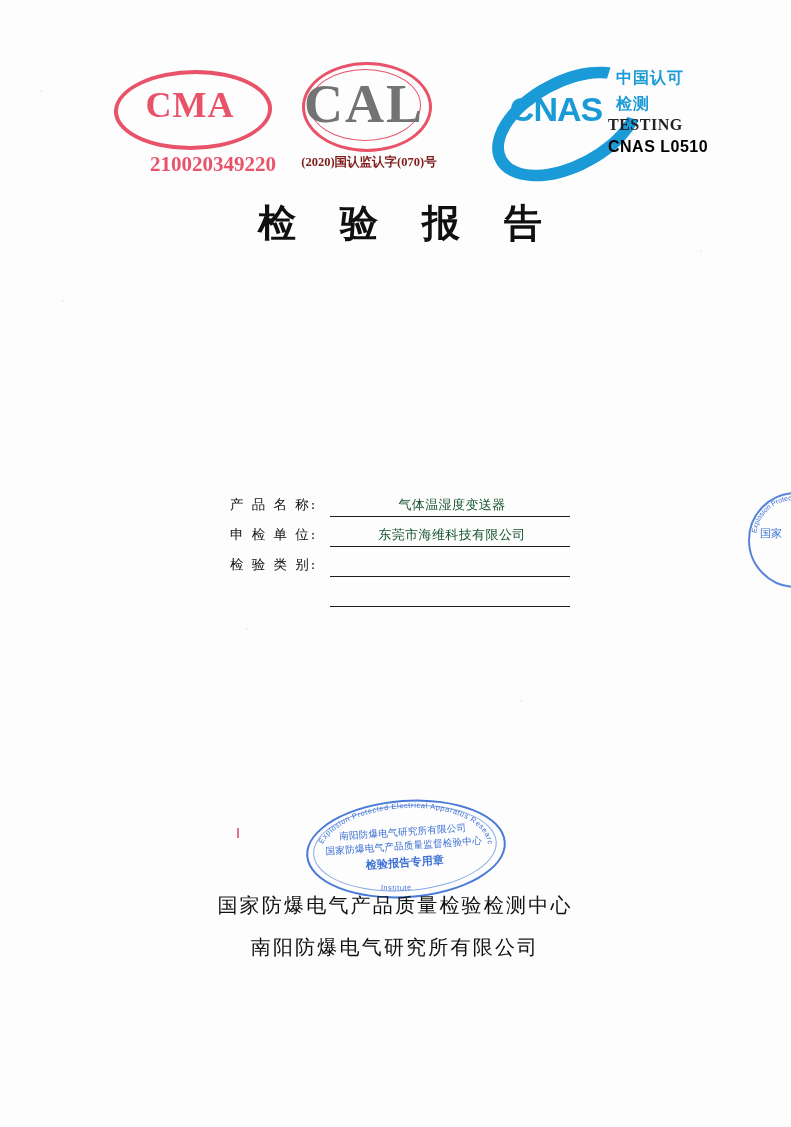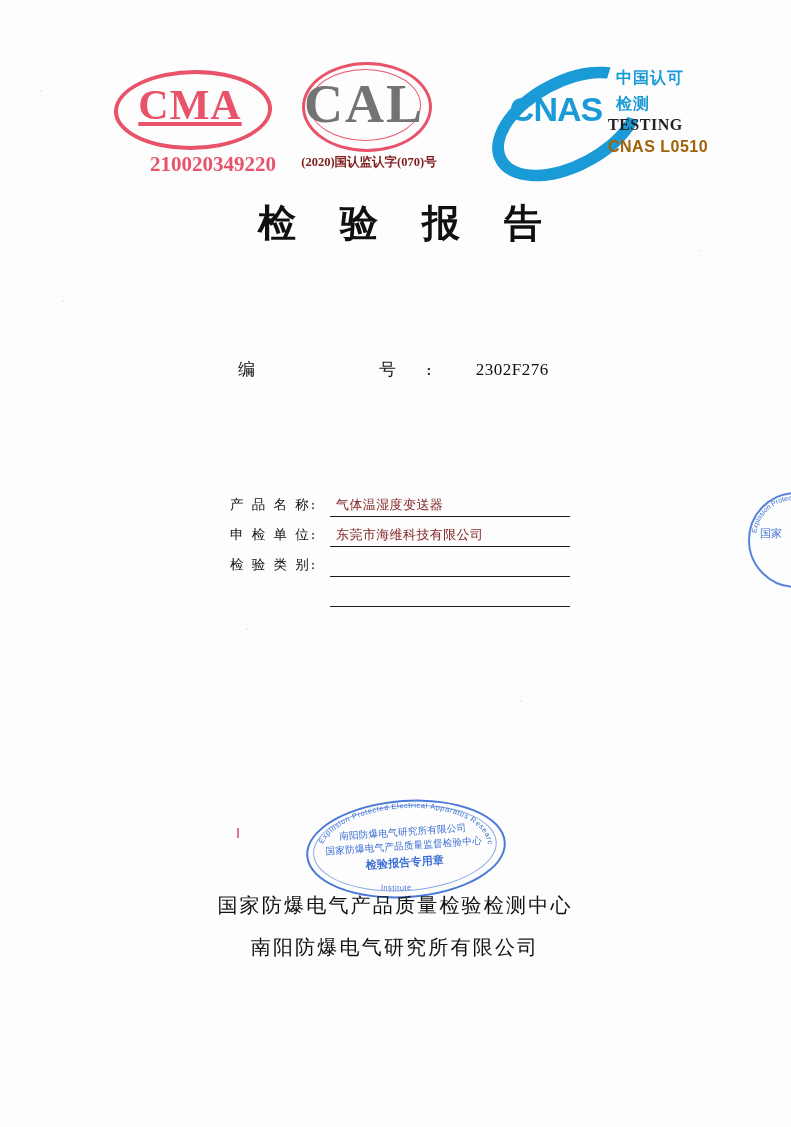--- a/index.html
+++ b/index.html
@@ -53,26 +53,25 @@
     border: 4px solid #e8536a;
     border-radius: 50%/50%;
     transform: skewX(-4deg);
   }
   .cma .letters {
     position: absolute;
     left: 24px; top: 16px;
     width: 140px;
     text-align: center;
     font-family: "Liberation Serif", serif;
-    font-size: 42px;
+    font-size: 36px;
     font-weight: bold;
     letter-spacing: 1px;
     color: #e8536a;
     line-height: 58px;
-    text-decoration: underline;
   }
   .cma-number {
     position: absolute;
     left: 76px; top: 104px;
     width: 200px;
     text-align: right;
     font-family: "Liberation Serif", serif;
     font-size: 21px;
     font-weight: bold;
     color: #e8536a;
@@ -174,21 +173,21 @@
     font-weight: bold;
     color: #222222;
     letter-spacing: .5px;
   }
   .cnas .line4 {
     position: absolute;
     left: 130px; top: 84px;
     font-family: "Liberation Sans", sans-serif;
     font-size: 16px;
     font-weight: bold;
-    color: #a16207;
+    color: #000000;
     letter-spacing: .5px;
   }
 
   
   .doc-title {
     position: absolute;
     left: 150px; top: 198px;
     width: 500px;
     text-align: center;
     font-family: "DejaVu Serif", serif;
@@ -236,22 +235,23 @@
     color: #111111;
     letter-spacing: 2px;
     white-space: nowrap;
   }
   .field-value {
     position: absolute;
     left: 106px; top: 2px;
     width: 232px;
     font-family: "DejaVu Serif", serif;
     font-size: 13px;
-    color: #7f1d1d;
+    color: #14532d;
     letter-spacing: .4px;
+    text-align: center;
   }
   .field-rule {
     position: absolute;
     left: 100px; top: 22px;
     width: 240px;
     border-bottom: 1px solid #1c1c1c;
   }
   .field-rule.extra {
     left: 100px;
     width: 240px;
@@ -388,23 +388,20 @@
       <div class="cnas-text">CNAS</div>
       <div class="line1">中国认可</div>
       <div class="line2">检测</div>
       <div class="line3">TESTING</div>
       <div class="line4">CNAS L0510</div>
     </div>
   </div>
 
   <div class="doc-title">检验报告</div>
 
-  <div class="report-no">
-    <span class="lbl">编　　号:</span><span class="val">2302F276</span>
-  </div>
 
   <div class="fields">
 
     <div class="field-row">
       <div class="field-label">产 品 名 称:</div>
       <div class="field-value">气体温湿度变送器</div>
       <div class="field-rule"></div>
     </div>
 
     <div class="field-row">

